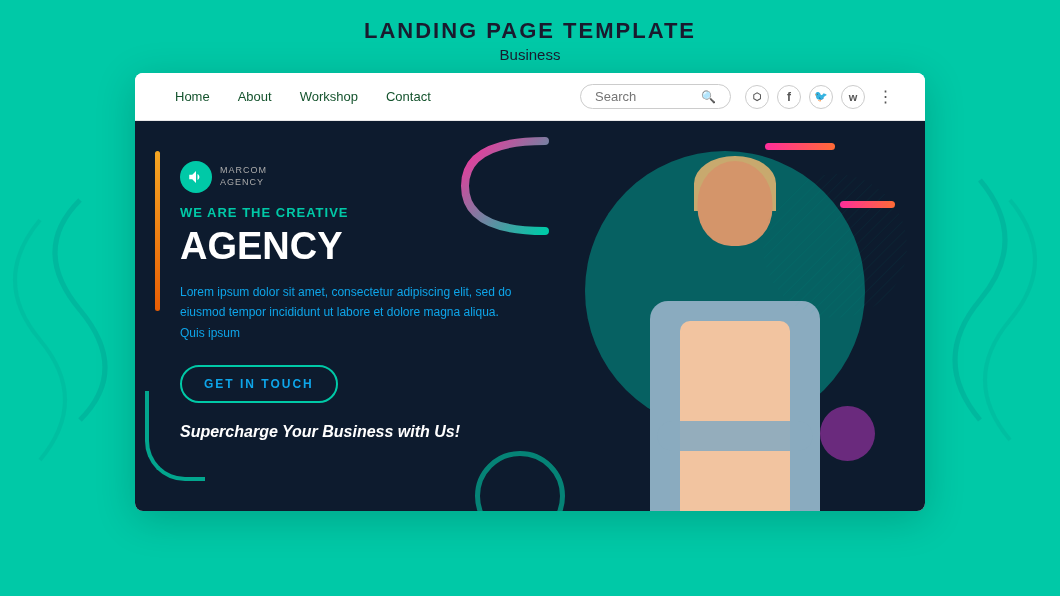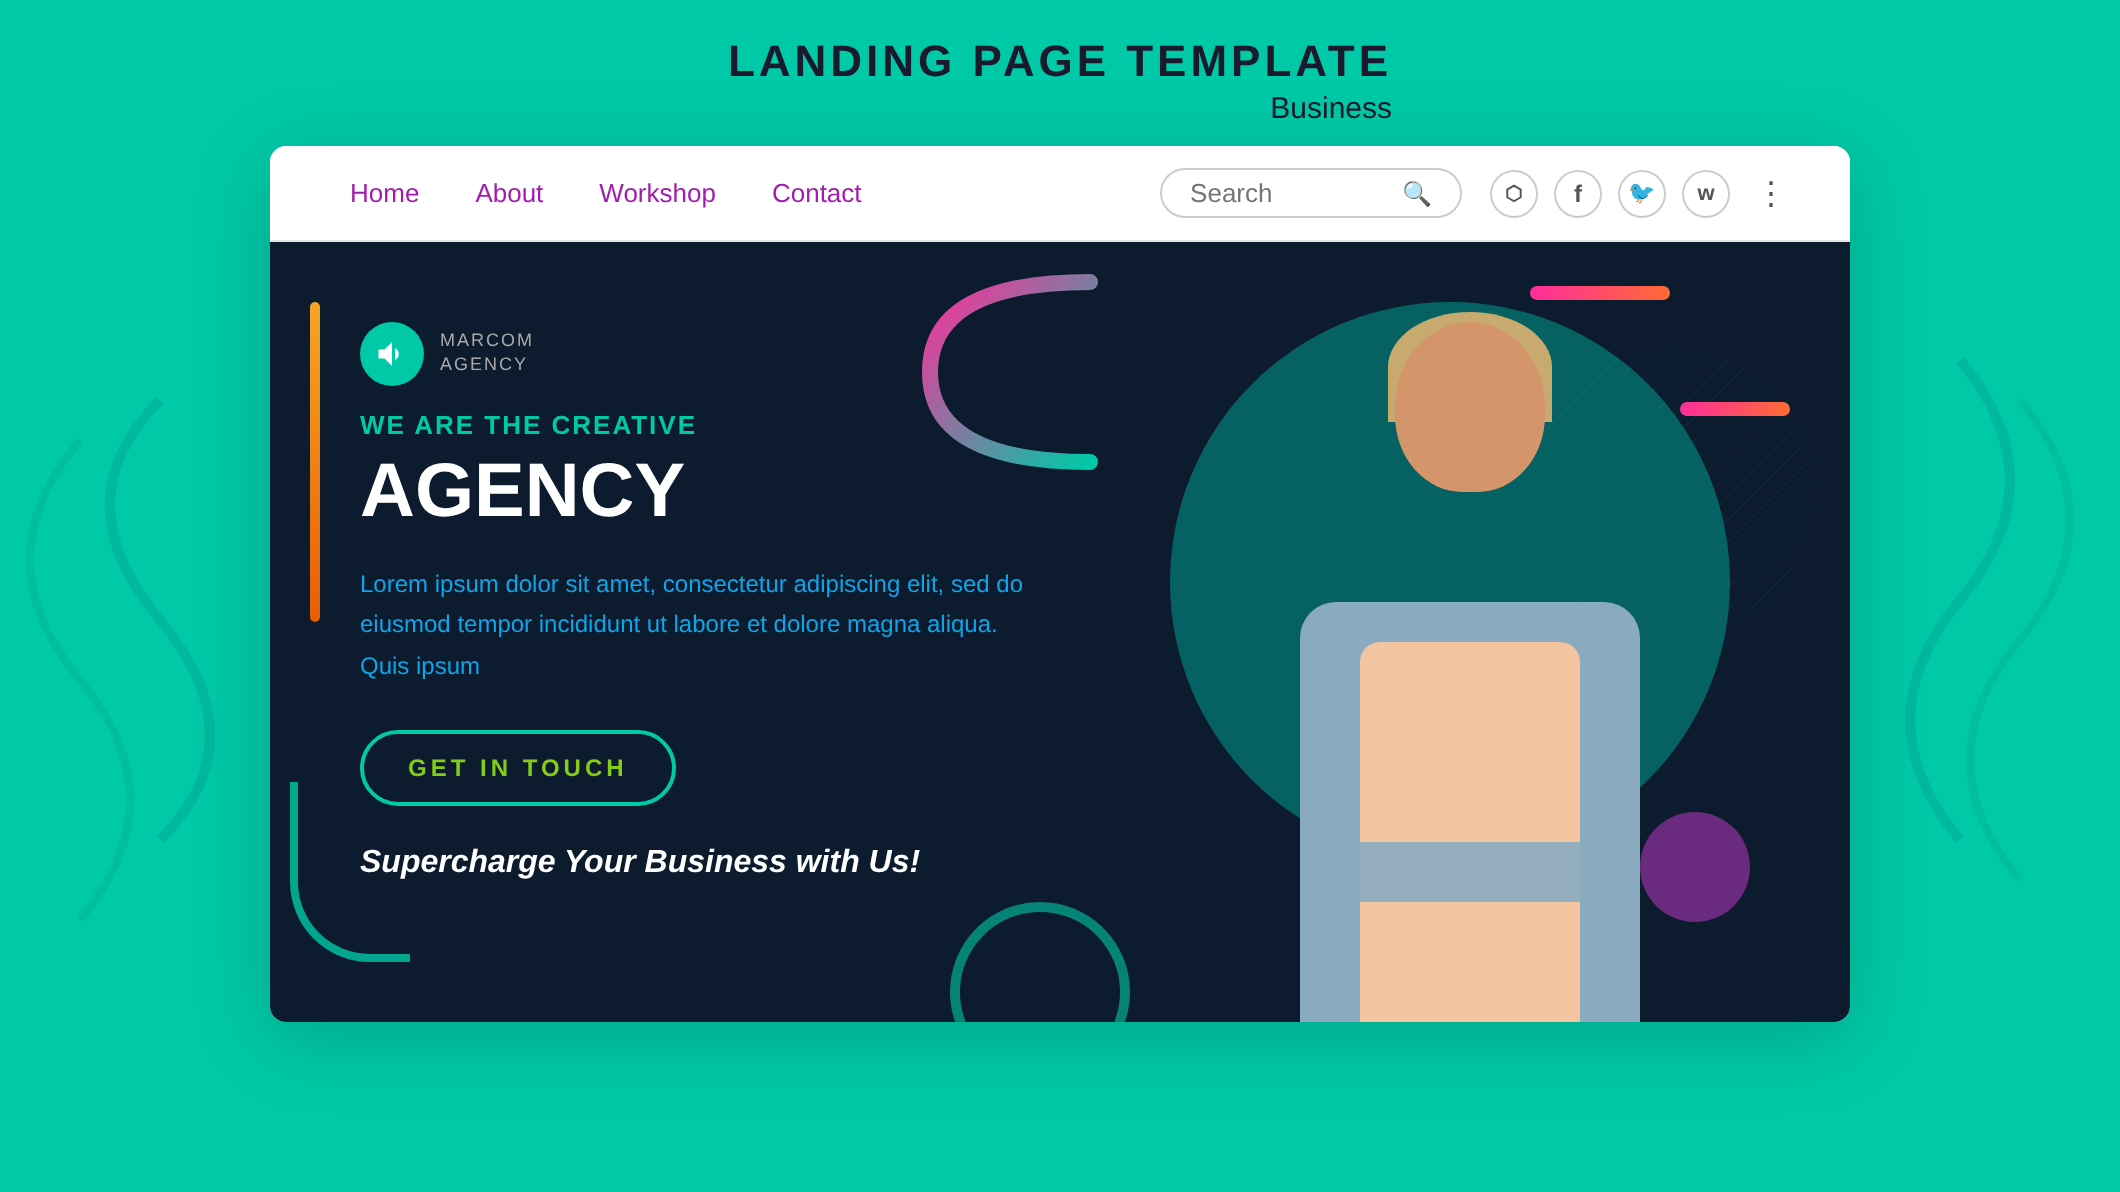--- a/index.html
+++ b/index.html
@@ -21,21 +21,21 @@
       position: absolute;
       top: 0; left: 0;
       width: 100%; height: 100%;
       pointer-events: none;
       z-index: 0;
     }
 
     .page-header {
       position: relative;
       z-index: 2;
-      text-align: right;
+      text-align: center;
       padding-top: 18px;
       margin-bottom: 10px;
     }
 
     .page-title {
       font-size: 22px;
       font-weight: 700;
       color: #1a1a2e;
       letter-spacing: 2px;
       text-transform: uppercase;
@@ -72,21 +72,21 @@
 
     .nav-links {
       display: flex;
       align-items: center;
       gap: 4px;
       flex: 1;
     }
 
     .nav-link {
       font-size: 13px;
-      color: #a21caf;
+      color: #14532d;
       text-decoration: none;
       padding: 6px 12px;
       font-weight: 500;
       cursor: pointer;
     }
 
     .search-box {
       display: flex;
       align-items: center;
       border: 1.5px solid #ccc;
@@ -357,21 +357,21 @@
       line-height: 1.7;
       margin-bottom: 22px;
       max-width: 340px;
     }
 
     .cta-button {
       display: inline-block;
       border: 2px solid #00c9a7;
       border-radius: 25px;
       padding: 10px 22px;
-      color: #84cc16;
+      color: #0ea5e9;
       font-size: 12px;
       font-weight: 700;
       text-transform: uppercase;
       letter-spacing: 2px;
       cursor: pointer;
       background: transparent;
       width: fit-content;
       margin-bottom: 20px;
     }
 

